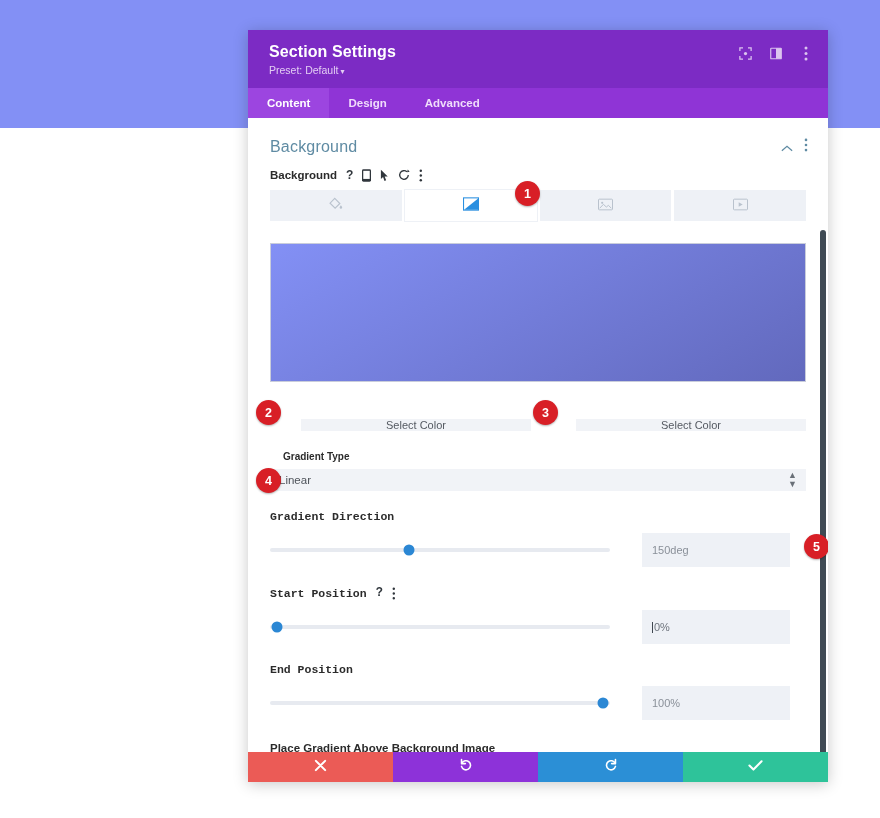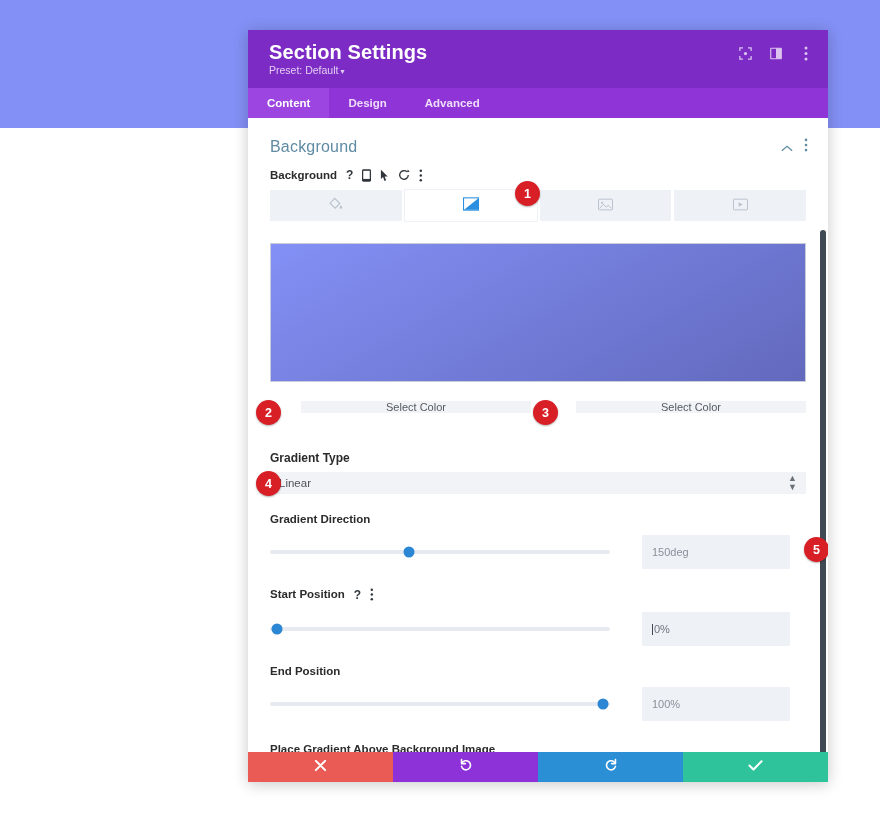--- a/index.html
+++ b/index.html
@@ -32,21 +32,21 @@
   }
   .modal-header {
     background: #7c2bc4;
     padding: 13px 18px 11px 21px;
     position: relative;
     flex: 0 0 auto;
     height: 58px;
   }
   .modal-title {
     color: #ffffff;
-    font-size: 20px;
+    font-size: 16px;
     font-weight: bold;
     line-height: 18px;
     letter-spacing: .1px;
   }
   .modal-preset {
     color: #e3cdf3;
     font-size: 10.5px;
     margin-top: 3px;
     line-height: 12px;
   }
@@ -174,37 +174,37 @@
   }
 
   
   .color-row {
     display: flex; gap: 14px;
     margin: 19px 22px 0 22px;
     position: relative;
   }
   .color-ctl {
     flex: 1 1 0;
-    display: flex; align-items: flex-start;
+    display: flex; align-items: flex-end;
     height: 30px;
   }
   .swatch { width: 31px; flex: 0 0 31px; }
   .select-color {
     flex: 1 1 auto;
     background: #f1f3f7;
     font-size: 11px;
     color: #555a62;
     display: flex; align-items: center; justify-content: center;
     cursor: pointer;
   }
 
   
   .sub-label {
-    font-size: 12px; color: #2b2b2b; font-weight: bold;
-    margin: 20px 22px 7px 22px;
+    font-size: 10px; color: #2b2b2b; font-weight: bold;
+    margin: 20px 22px 7px 35px;
   }
   .sel-wrap {
     margin: 0 22px; position: relative;
     height: 22px;
   }
   .sel {
     width: 100%; height: 22px;
     background: #f1f3f7;
     display: flex; align-items: center;
     padding: 0 9px;
@@ -212,21 +212,21 @@
     cursor: pointer;
     justify-content: space-between;
   }
   .updown { font-size: 9px; color:#6a7078; line-height: 1; }
 
   
   .slider-block { margin: 19px 22px 0 22px; position: relative; }
   .slider-label {
     font-size: 11.5px; color: #2b2b2b; font-weight: bold;
     margin-bottom: 10px;
-    display: flex; align-items: flex-start; gap: 9px;
+    display: flex; align-items: flex-end; gap: 9px; font-family: Liberation Mono, monospace;
   }
   .slider-row { display: flex; align-items: center; gap: 0; }
   .track-wrap {
     position: relative;
     width: 340px; height: 14px;
     display:flex; align-items:center;
     cursor: pointer;
   }
   .track {
     width: 100%; height: 4px;

